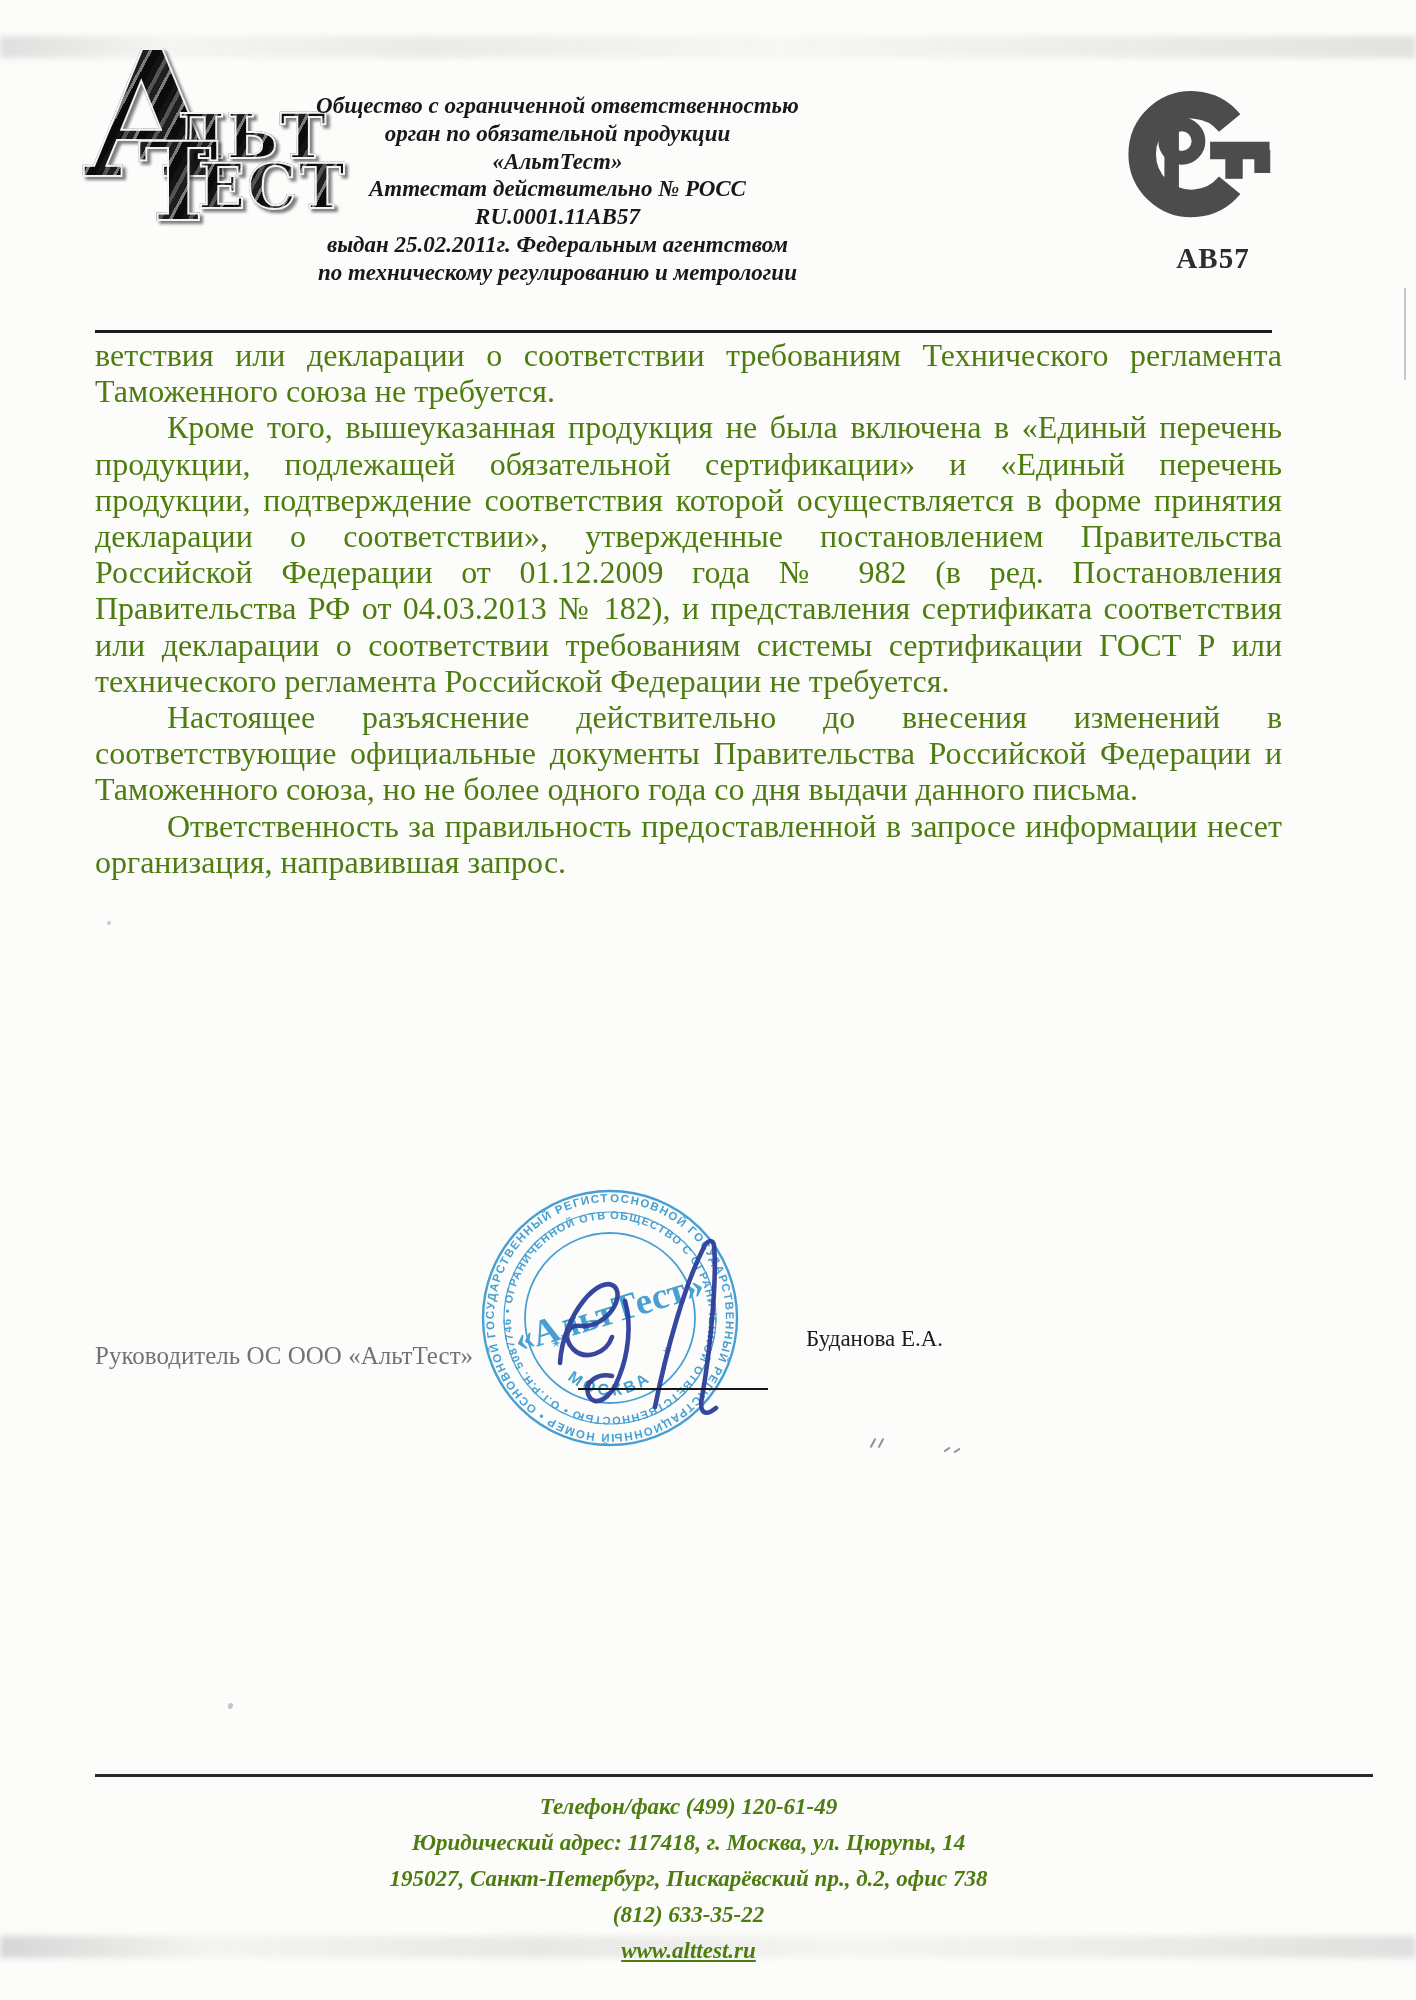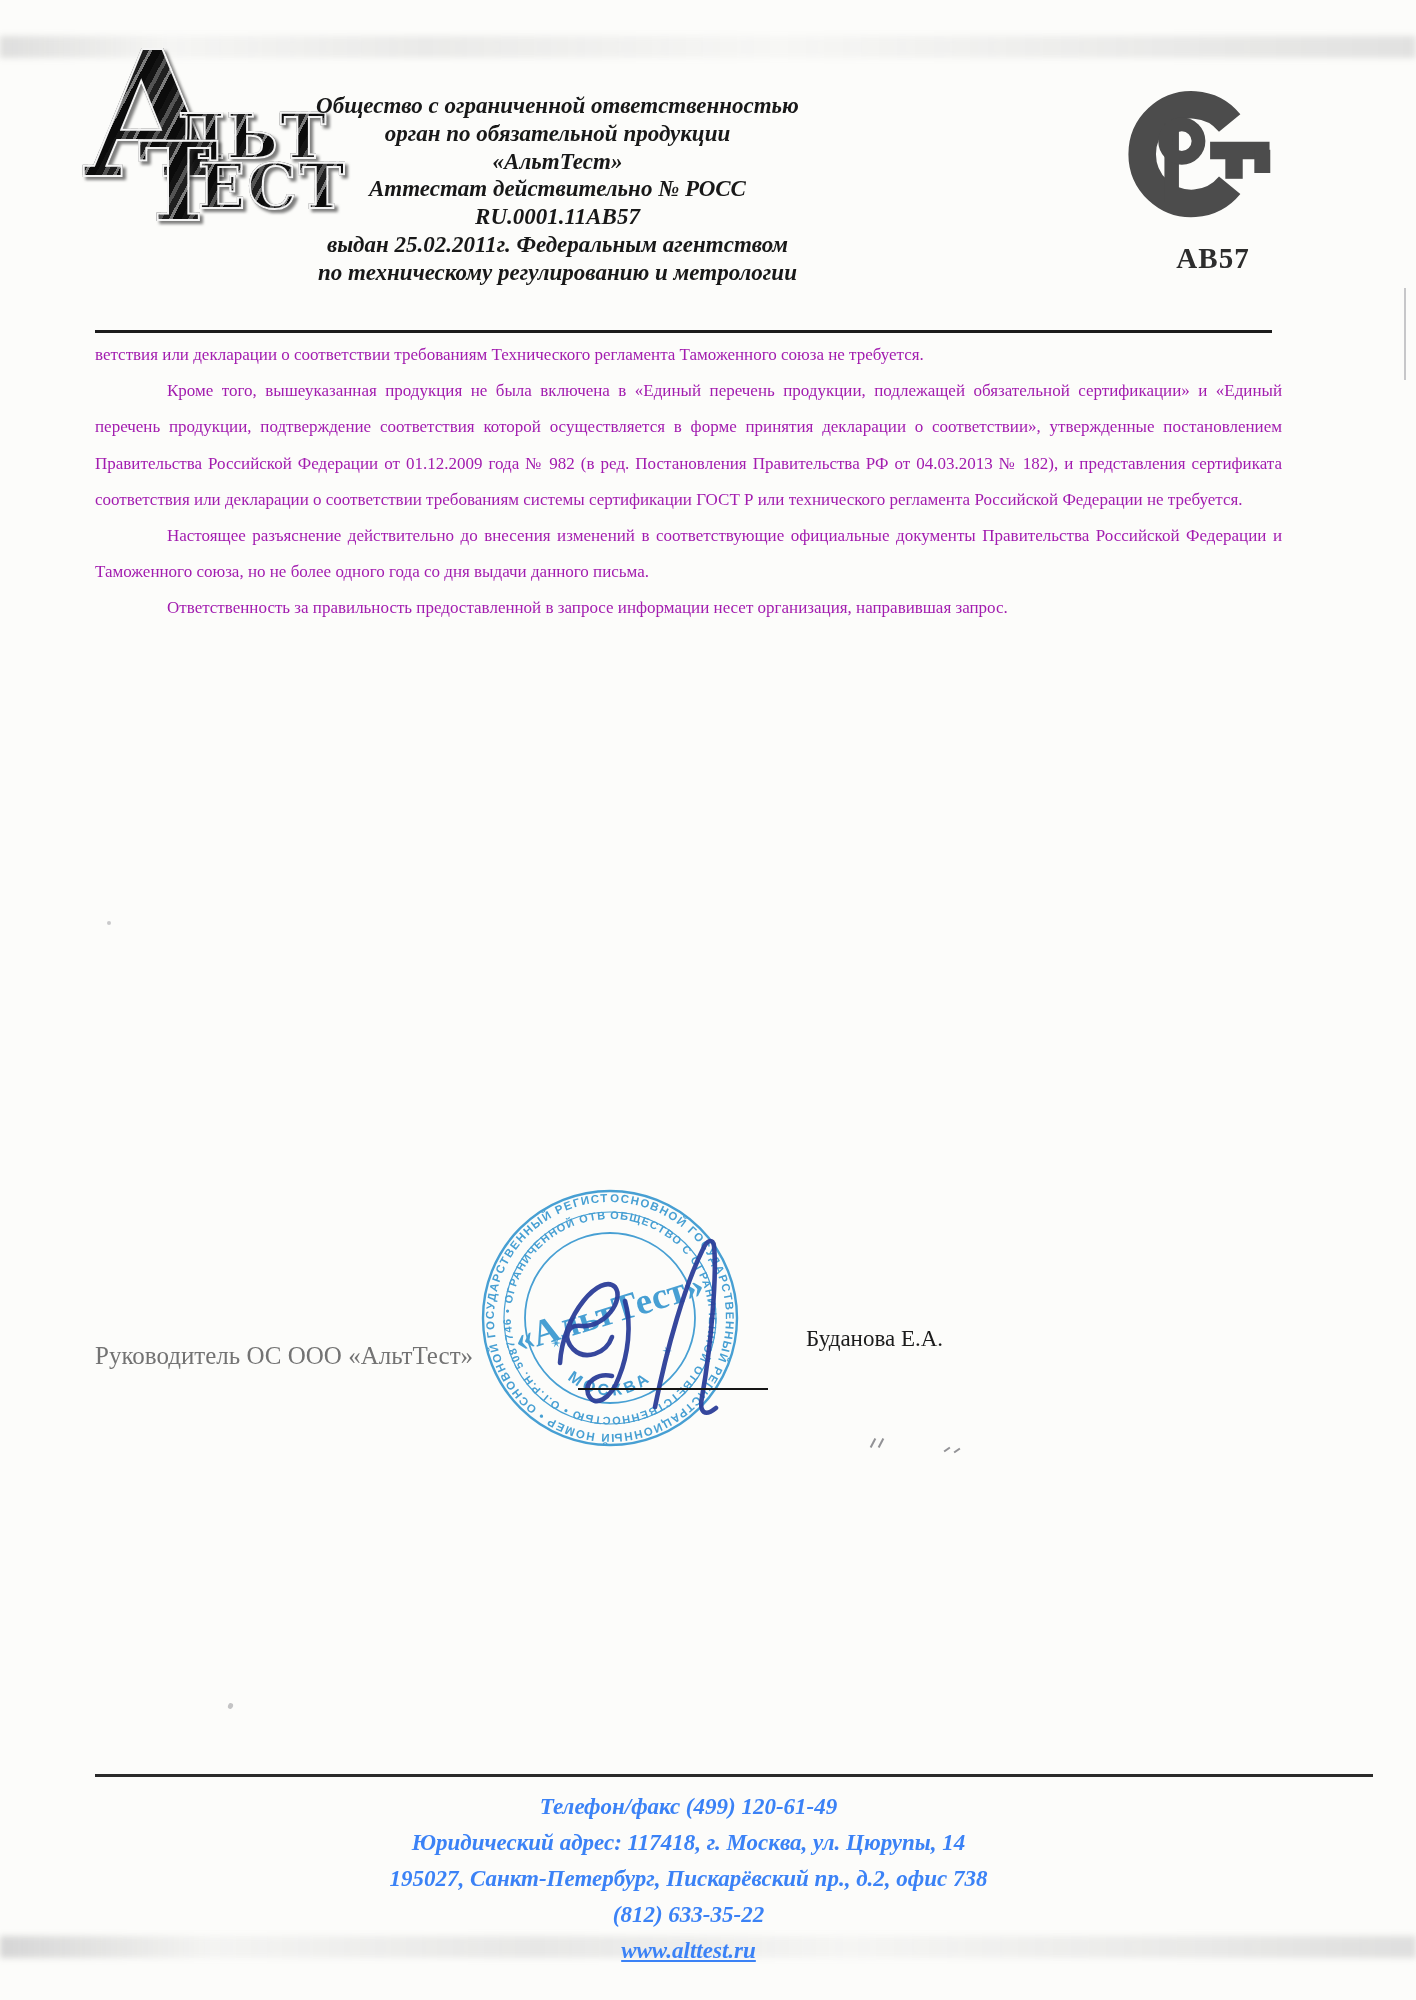--- a/index.html
+++ b/index.html
@@ -51,21 +51,21 @@
     font-size:23px;line-height:27.8px;color:#181818;margin-top:12px;
   }
   .rst-block{position:absolute;left:1118px;top:86px;width:190px;text-align:center;}
   .rst-code{font-family:"Liberation Serif",serif;font-weight:bold;font-size:29px;color:#2d2d2d;letter-spacing:1px;margin-top:7px;}
 
   .header-rule{position:absolute;left:95px;top:330px;width:1177px;height:3px;background:#1c1c1c;}
 
   
   .doc-body{
     position:absolute;left:95px;top:337px;width:1187px;
-    font-size:17px;line-height:36.2px;text-align:justify;color:#a21caf;
+    font-size:32px;line-height:36.2px;text-align:justify;color:#4d7c0f;
   }
   .doc-body p{margin:0;}
   .doc-body p.indented{text-indent:72px;}
 
   
   .sig-role{position:absolute;left:95px;top:1342px;font-size:25px;color:#737373;text-align:center;}
   .sig-name{position:absolute;left:806px;top:1326px;font-size:23px;color:#1b1b1b;}
   .sig-line{position:absolute;left:578px;top:1388px;width:190px;height:2px;background:#161616;}
 
   .stamp{position:absolute;left:478px;top:1186px;width:264px;height:264px;opacity:.92;}
@@ -76,21 +76,21 @@
   .stamp .city-t{font-size:16px;font-weight:bold;letter-spacing:4px;}
   .stamp .star-t{font-size:13px;}
 
   .signature-ink{position:absolute;left:505px;top:1225px;width:300px;height:225px;}
 
   
   .footer-rule{position:absolute;left:95px;top:1774px;width:1278px;height:3px;background:#2a2a2a;}
   .doc-footer{
     position:absolute;left:95px;top:1789px;width:1187px;
     text-align:center;font-style:italic;font-weight:bold;
-    font-size:23px;line-height:36px;color:#3b82f6;
+    font-size:23px;line-height:36px;color:#4d7c0f;
   }
   .doc-footer .site{text-decoration:underline;}
 </style>
 </head>
 <body>
 
 <div class="page">
 
   <div class="scan-band-top"></div>
   <div class="scan-band-bottom"></div>

